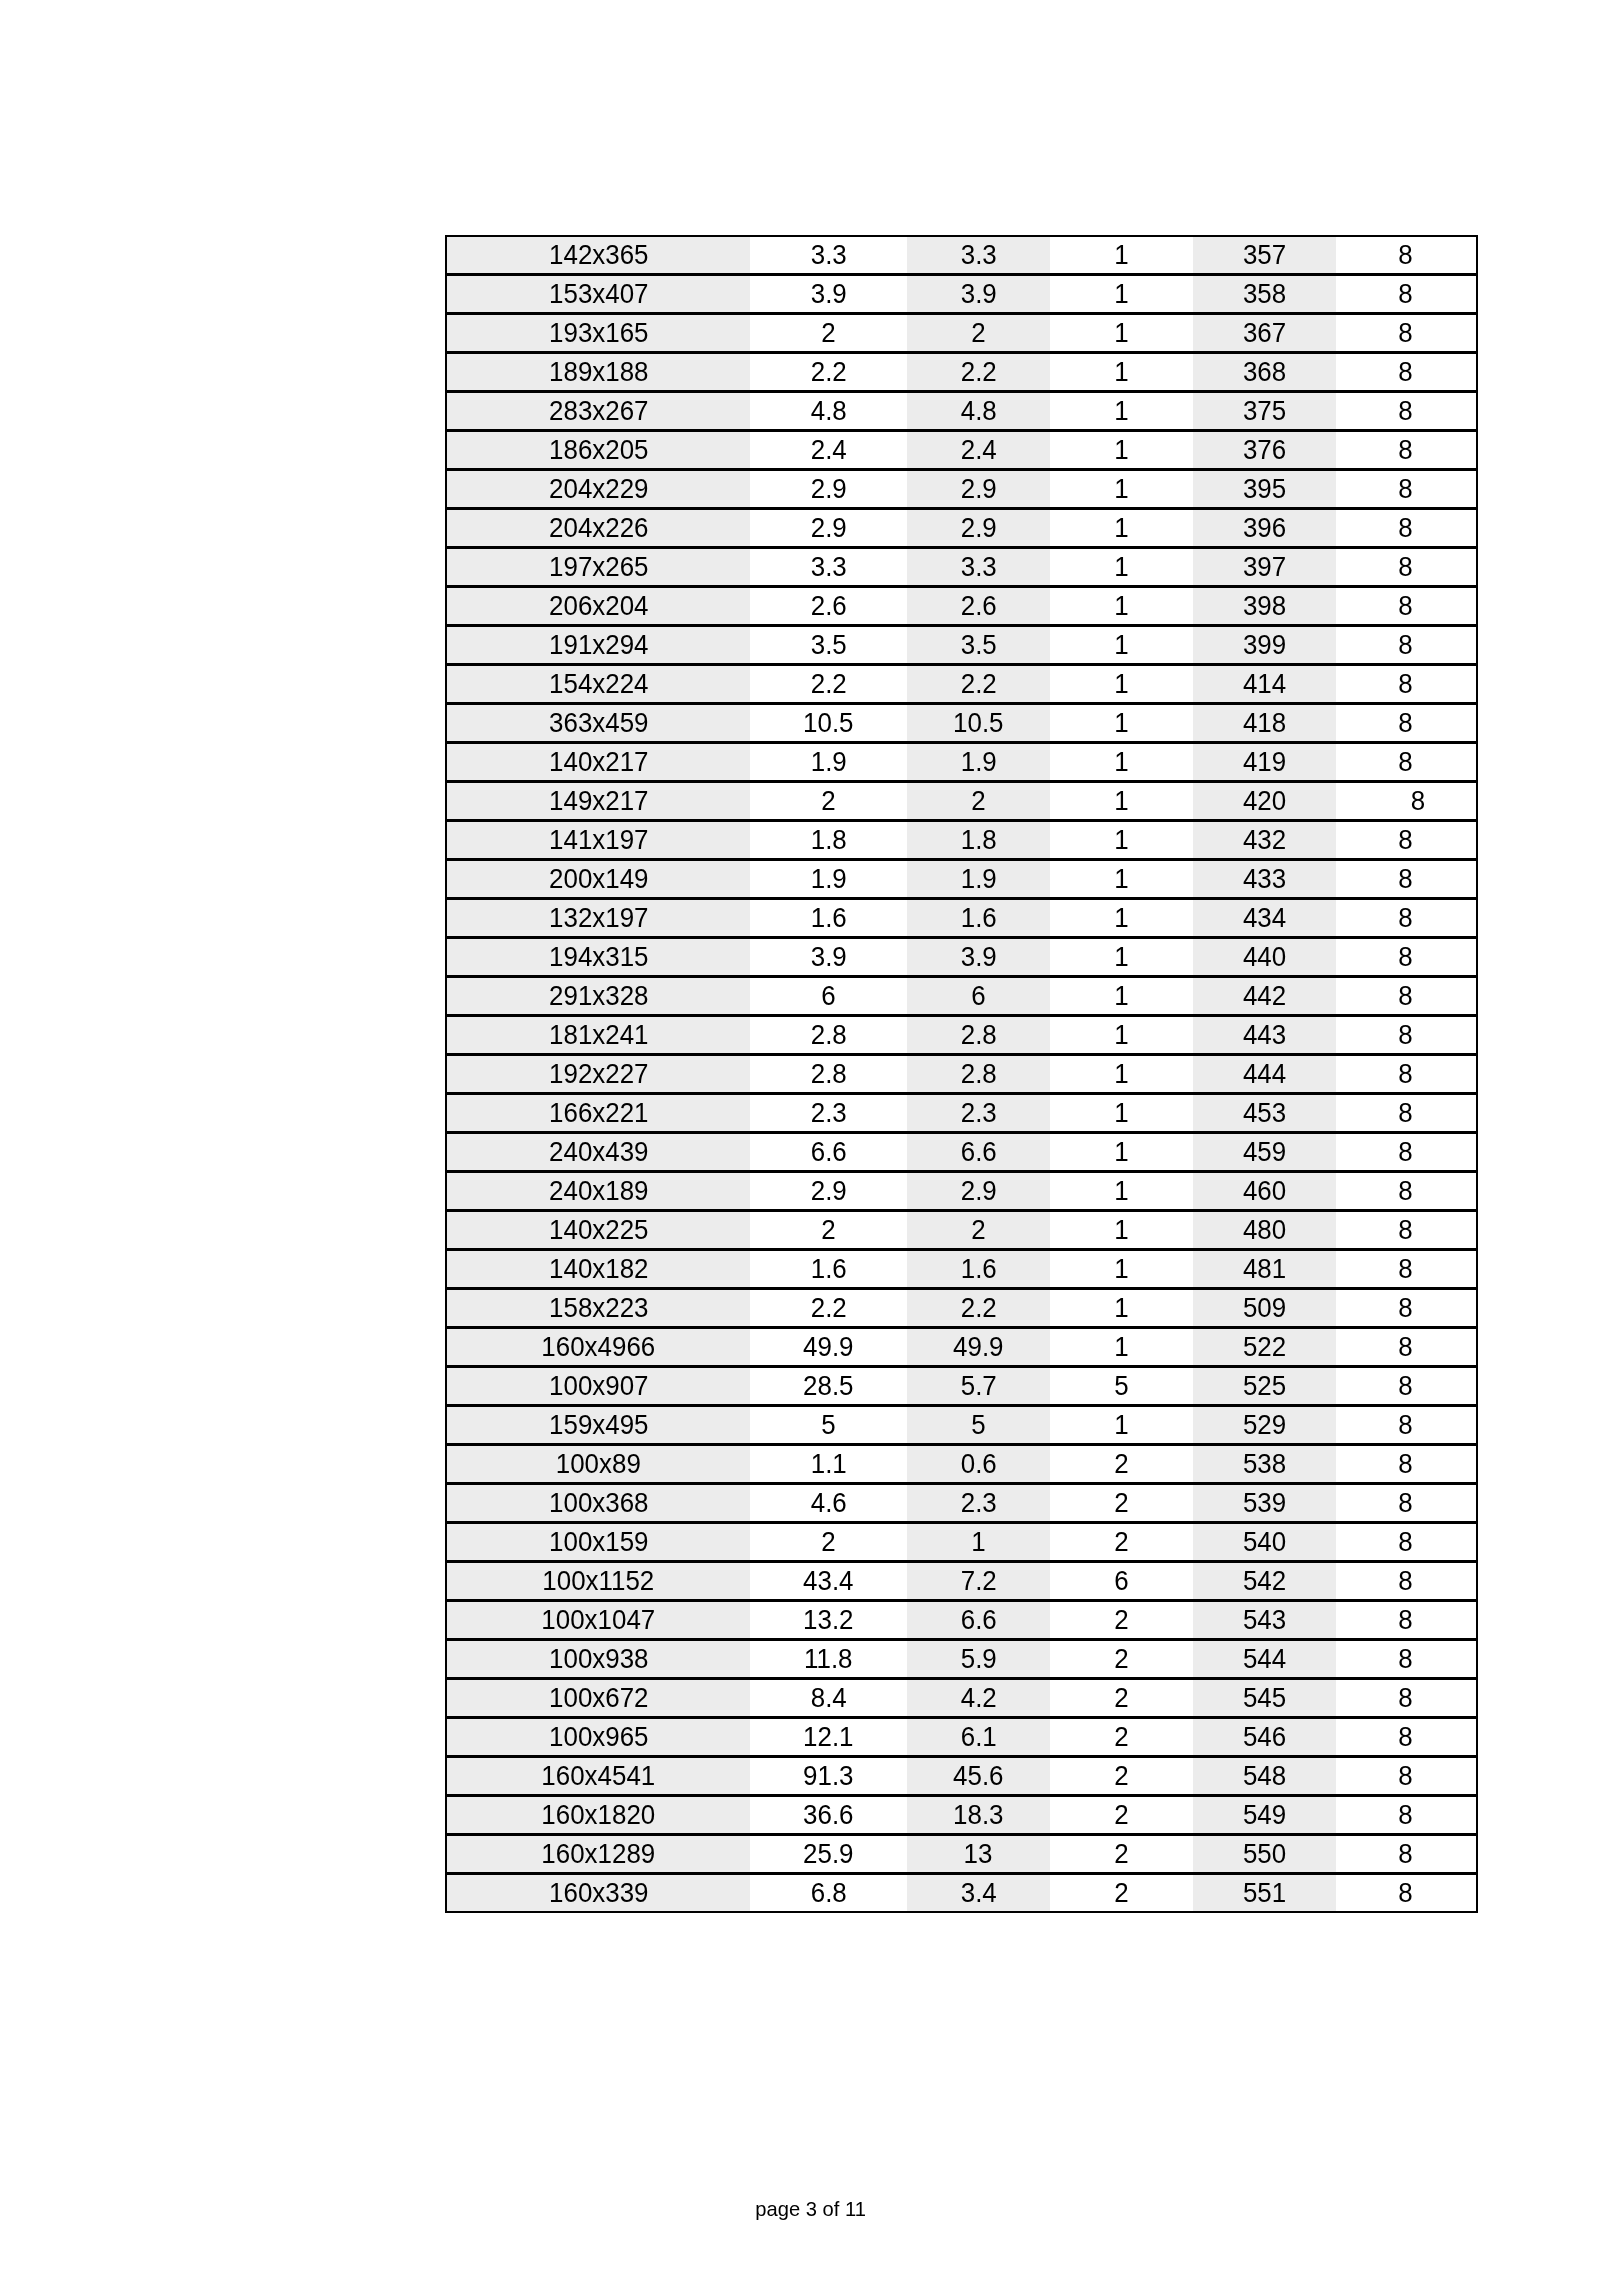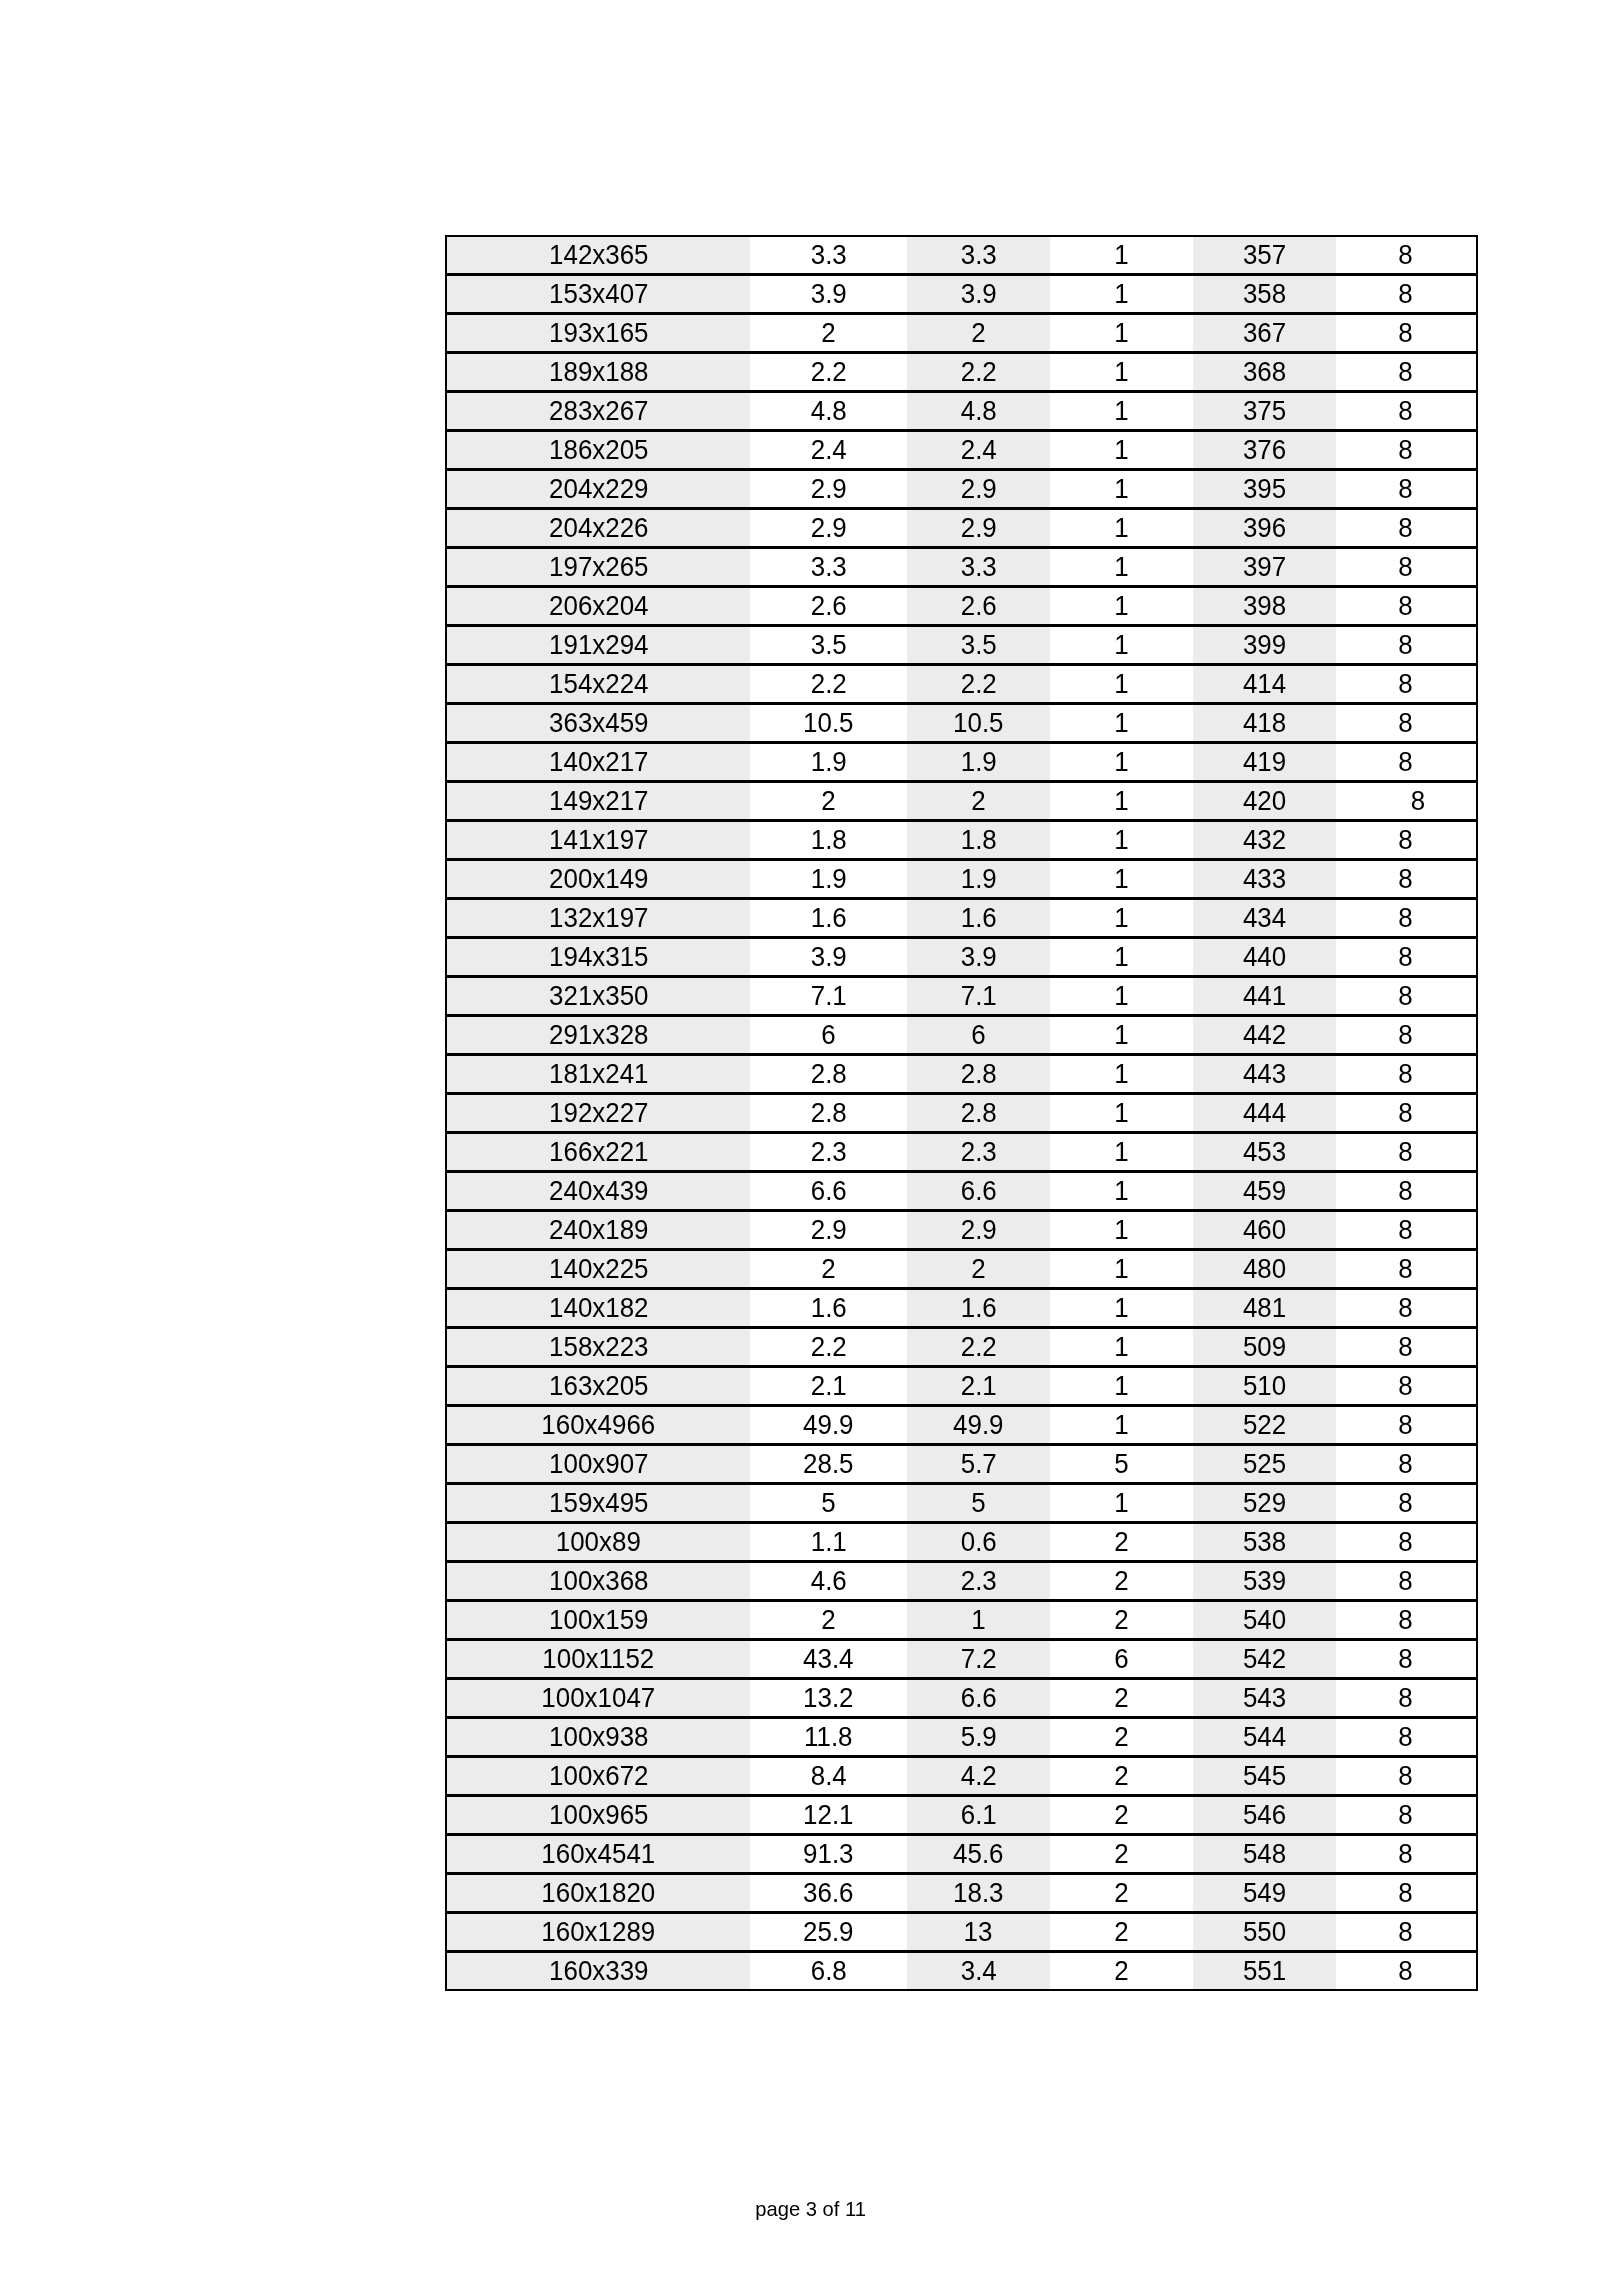--- a/index.html
+++ b/index.html
@@ -221,28 +221,20 @@
         </tr>
         <tr>
           <td><span>194x315</span></td>
           <td><span>3.9</span></td>
           <td><span>3.9</span></td>
           <td><span>1</span></td>
           <td><span>440</span></td>
           <td><span>8</span></td>
         </tr>
         <tr>
-          <td><span>321x350</span></td>
-          <td><span>7.1</span></td>
-          <td><span>7.1</span></td>
-          <td><span>1</span></td>
-          <td><span>441</span></td>
-          <td><span>8</span></td>
-        </tr>
-        <tr>
           <td><span>291x328</span></td>
           <td><span>6</span></td>
           <td><span>6</span></td>
           <td><span>1</span></td>
           <td><span>442</span></td>
           <td><span>8</span></td>
         </tr>
         <tr>
           <td><span>181x241</span></td>
           <td><span>2.8</span></td>
@@ -298,28 +290,20 @@
           <td><span>1</span></td>
           <td><span>481</span></td>
           <td><span>8</span></td>
         </tr>
         <tr>
           <td><span>158x223</span></td>
           <td><span>2.2</span></td>
           <td><span>2.2</span></td>
           <td><span>1</span></td>
           <td><span>509</span></td>
-          <td><span>8</span></td>
-        </tr>
-        <tr>
-          <td><span>163x205</span></td>
-          <td><span>2.1</span></td>
-          <td><span>2.1</span></td>
-          <td><span>1</span></td>
-          <td><span>510</span></td>
           <td><span>8</span></td>
         </tr>
         <tr>
           <td><span>160x4966</span></td>
           <td><span>49.9</span></td>
           <td><span>49.9</span></td>
           <td><span>1</span></td>
           <td><span>522</span></td>
           <td><span>8</span></td>
         </tr>

